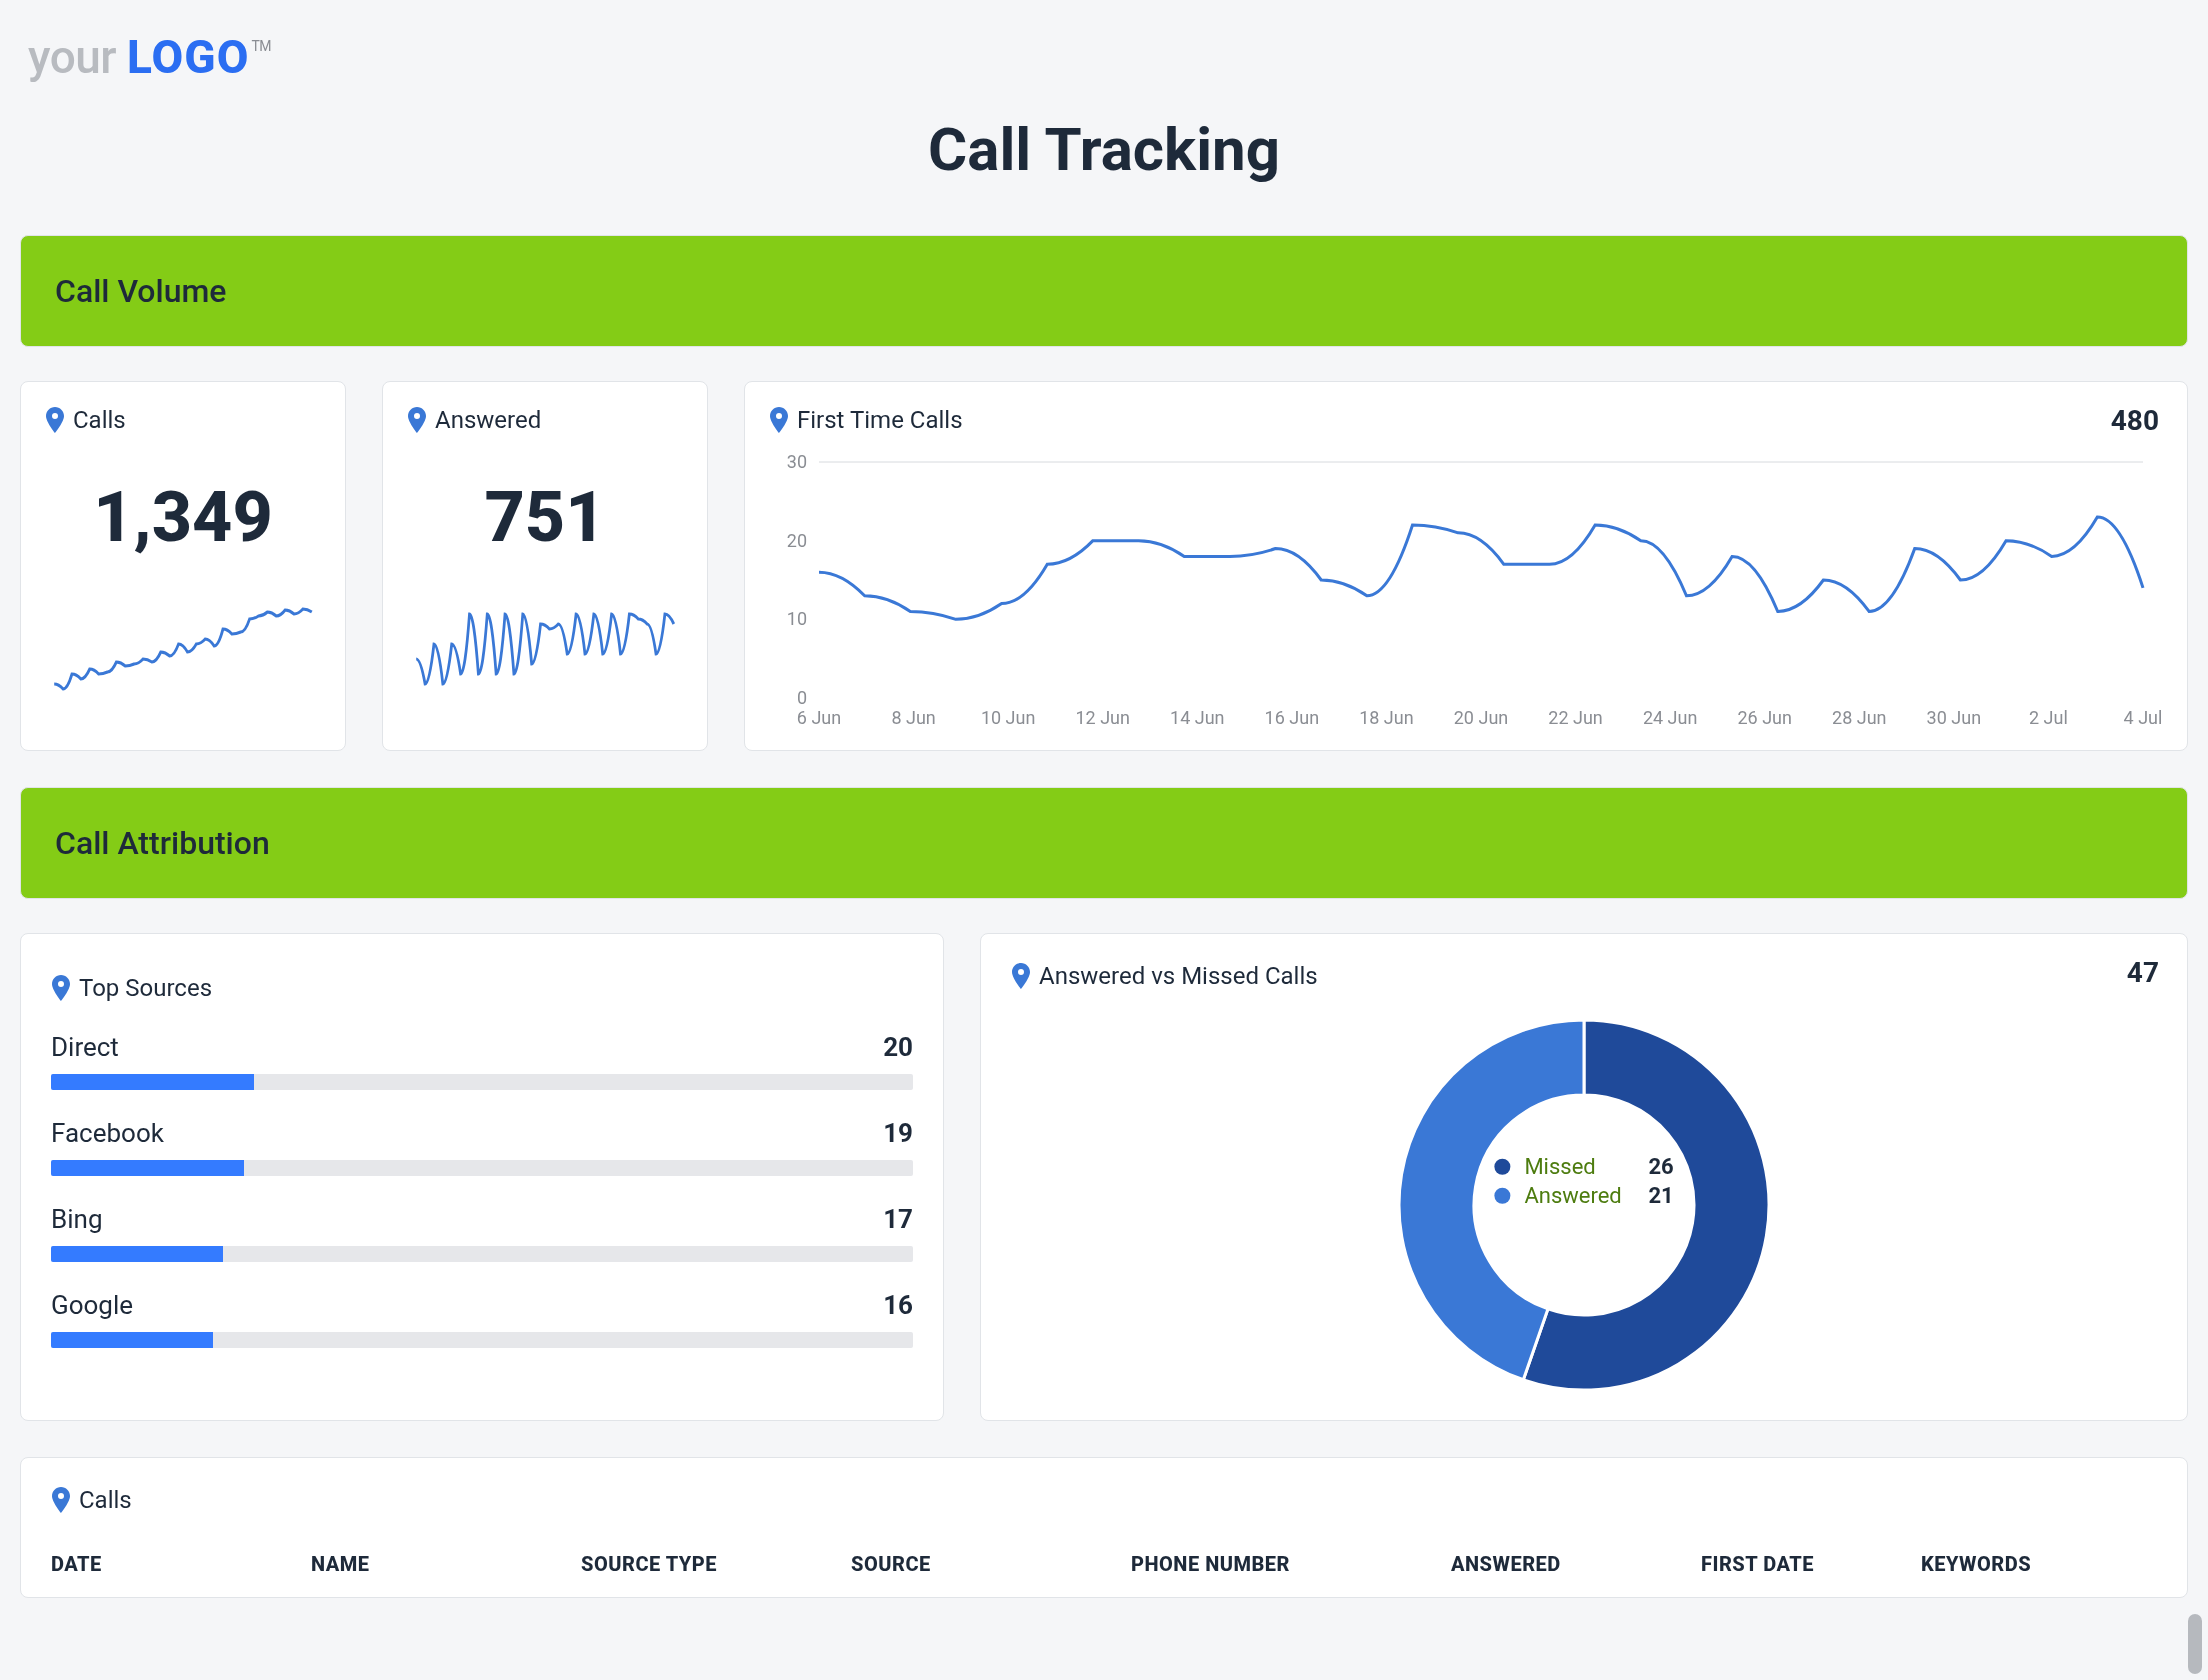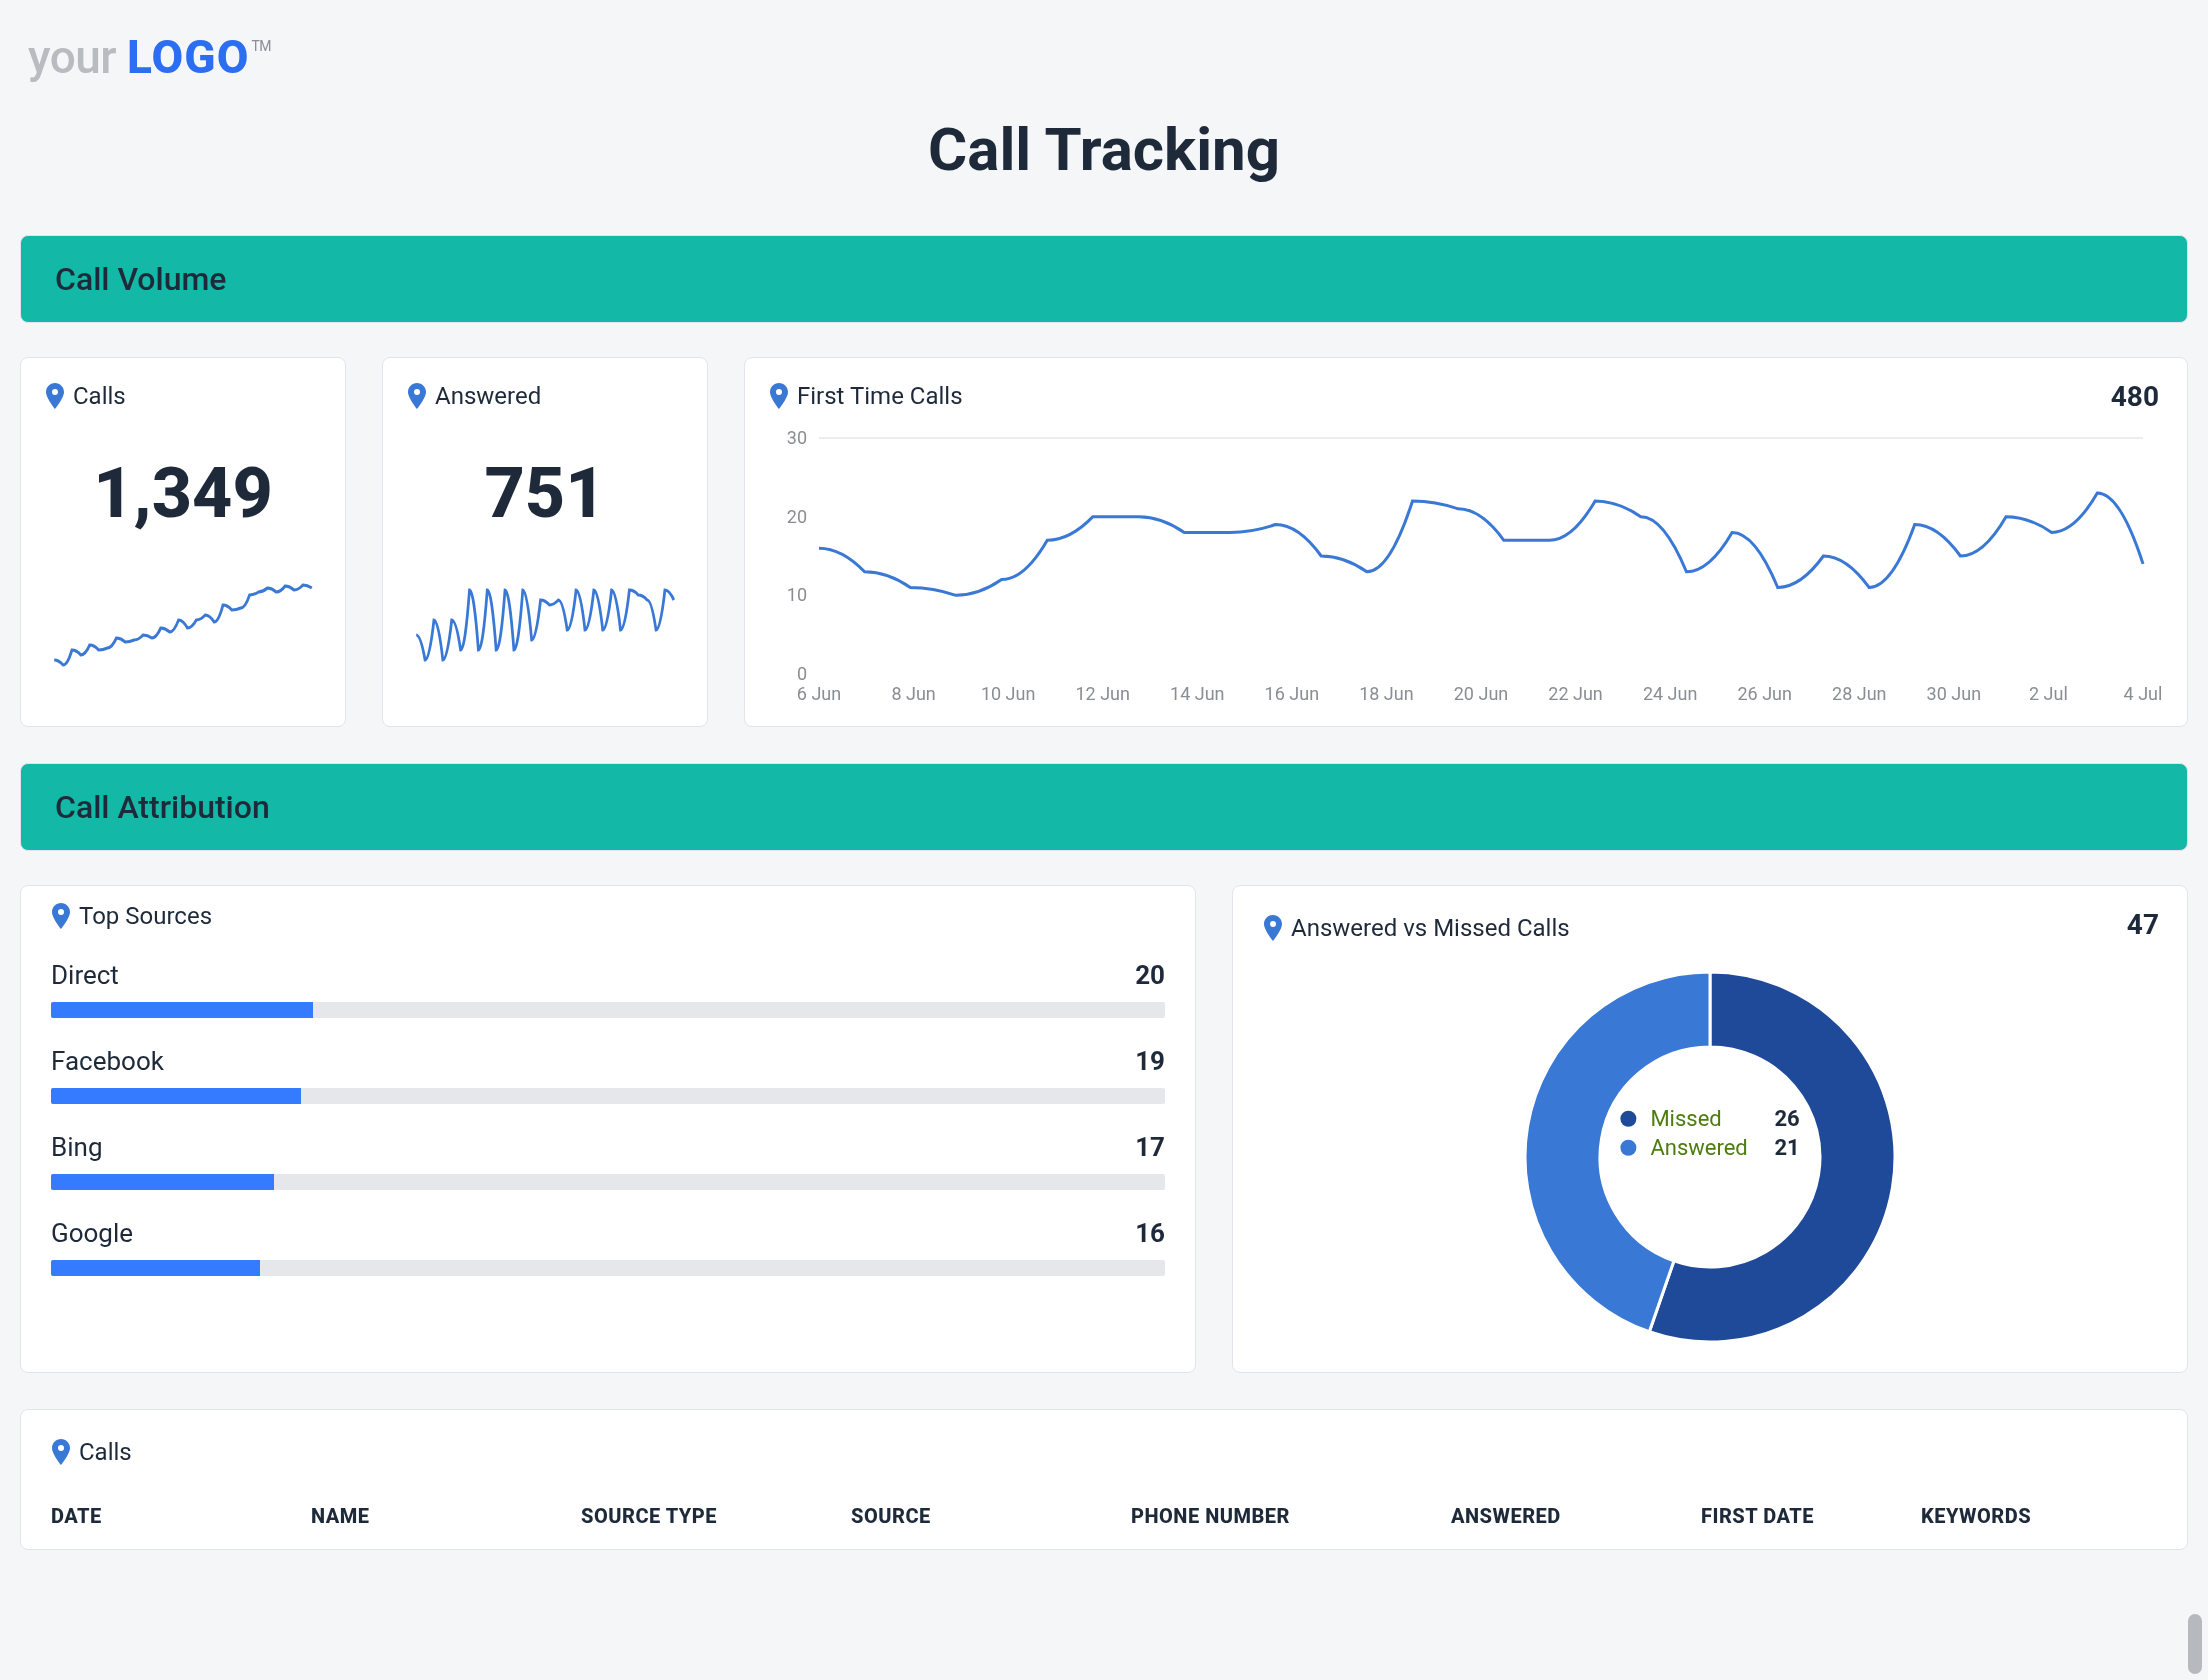--- a/index.html
+++ b/index.html
@@ -29,24 +29,24 @@
   .head-right .title { font-size:36px; font-weight:700; color:#1e2a3a; }
   .head-right .range { font-size:30px; color:#5c6572; margin-top:6px; }
   .page-title {
     text-align:center;
     font-size:60px;
     font-weight:700;
     color:#1e2a3a;
     margin: 30px 0 50px;
   }
   .section-header {
-    background:#14b8a6;
+    background:#84cc16;
     border:1px solid #e1e4e8;
     border-radius:8px;
-    padding:24px 34px;
+    padding:36px 34px;
     font-size:32px;
     font-weight:500;
     color:#1e2a3a;
     margin-bottom:34px;
   }
   .row { display:flex; gap:36px; margin-bottom:36px; }
   .card {
     background:#fff;
     border:1px solid #e1e4e8;
     border-radius:8px;
@@ -63,21 +63,21 @@
     position:absolute; top:22px; right:28px;
     font-size:28px; font-weight:700; color:#1e2a3a;
   }
   .kpi-card { width:326px; height:370px; }
   .kpi-value { font-size:70px; font-weight:800; color:#1e2a3a; text-align:center; margin-top:42px; }
   .spark { margin-top:26px; width:100%; height:120px; }
   .ftc-card { flex:1; height:370px; }
   .ftc-chart { margin-top:18px; width:100%; height:280px; }
 
   .attr-row { display:flex; gap:36px; margin-bottom:36px; }
-  .sources-card { width:1176px; padding:16px 30px 36px; }
+  .sources-card { width:924px; padding:40px 30px 36px; }
   .src-list { margin-top:30px; }
   .src-item { margin-bottom:28px; }
   .src-top { display:flex; justify-content:space-between; font-size:26px; margin-bottom:12px; }
   .src-name { color:#1e2a3a; }
   .src-val { font-weight:700; color:#1e2a3a; }
   .src-bar-bg { width:100%; height:16px; background:#e6e7ea; border-radius:2px; overflow:hidden; }
   .src-bar-fill { height:100%; background:#347bff; }
 
   .donut-card { flex:1; padding:28px 30px 30px; position:relative; }
   .donut-wrap { display:flex; justify-content:center; margin-top:20px; }

